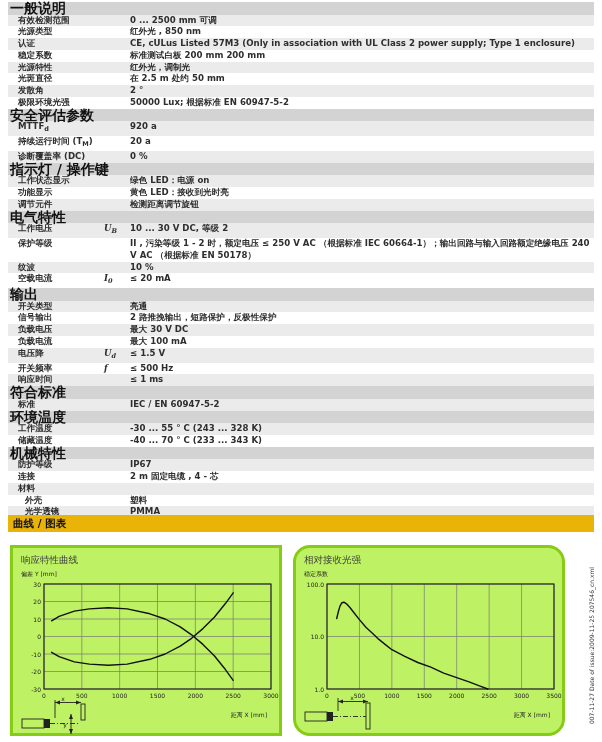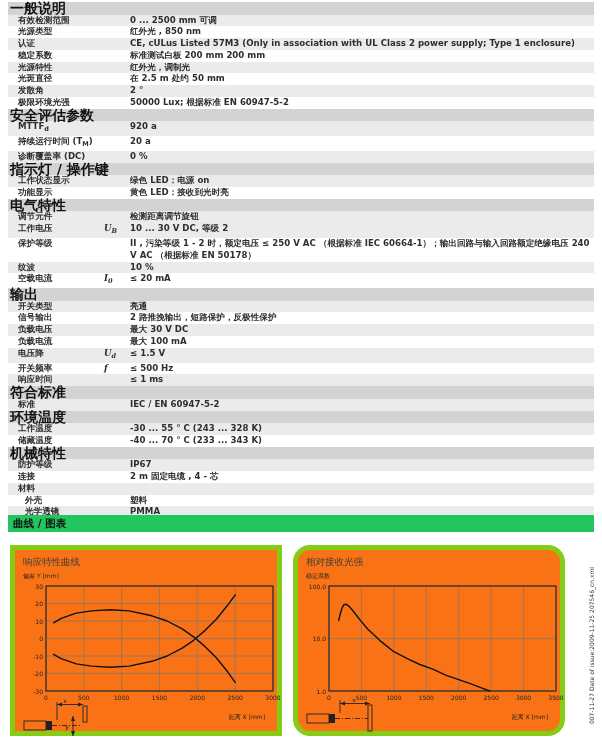--- a/index.html
+++ b/index.html
@@ -12,25 +12,25 @@
   .row.shade{background:#ebebeb;}
   .row.sec{display:block;background:#d3d3d3;font-weight:bold;font-size:14px;
            padding-left:2px;line-height:12.5px;color:#111;}
   .c-label{white-space:nowrap;}
   .c-label.ind{padding-left:7px;}
   .c-sym{font-style:italic;font-family:"DejaVu Serif","Liberation Serif",serif;}
   .c-val{padding-right:4px;}
   sub{font-size:6.5px;vertical-align:-2px;}
   
   .big-header{position:absolute;left:8px;top:515px;width:586px;height:17px;
-              background:#22c55e;color:#101010;font-weight:bold;font-size:10.5px;
+              background:#eab308;color:#101010;font-weight:bold;font-size:10.5px;
               line-height:17px;padding-left:5px;box-sizing:border-box;}
   
   .panel{position:absolute;top:545px;width:272px;height:191px;
-         border:5px solid #84cc16;background:#f97316;box-sizing:border-box;}
+         border:3px solid #84cc16;background:#bef264;box-sizing:border-box;}
   .panel-left{left:10px;}
   .panel-right{left:293px;border-radius:17px;}
   .panel-title{position:absolute;left:8px;top:6px;font-size:9.5px;color:#3c3c3c;}
   .axis-ylabel{position:absolute;left:8px;top:22px;font-size:6px;color:#222;}
   .axis-xlabel{position:absolute;right:12px;top:163px;font-size:6px;color:#222;}
   svg.chart{position:absolute;left:3px;top:29px;}
   svg .grid{stroke:#777;stroke-width:0.7;}
   svg .frame{fill:none;stroke:#222;stroke-width:1.1;}
   svg .tick{font-size:6px;fill:#222;font-family:"DejaVu Sans",sans-serif;}
   svg .curve{fill:none;stroke:#111;stroke-width:1.4;stroke-linejoin:round;stroke-linecap:round;}
@@ -126,27 +126,27 @@
     <span class="c-sym"></span>
     <span class="c-val">绿色 LED：电源 on</span>
   </div>
 
   <div class="row">
     <span class="c-label">功能显示</span>
     <span class="c-sym"></span>
     <span class="c-val">黄色 LED：接收到光时亮</span>
   </div>
 
+  <div class="row shade">
+    <span class="c-label">调节元件</span>
+    <span class="c-sym"></span>
+    <span class="c-val">检测距离调节旋钮</span>
+  </div>
+
   <div class="row sec"><span class="sec-t">电气特性</span></div>
-
-  <div class="row shade">
-    <span class="c-label">调节元件</span>
-    <span class="c-sym"></span>
-    <span class="c-val">检测距离调节旋钮</span>
-  </div>
 
   <div class="row shade">
     <span class="c-label">工作电压</span>
     <span class="c-sym">U<sub>B</sub></span>
     <span class="c-val">10 ... 30 V DC, 等级 2</span>
   </div>
 
   <div class="row">
     <span class="c-label">保护等级</span>
     <span class="c-sym"></span>

